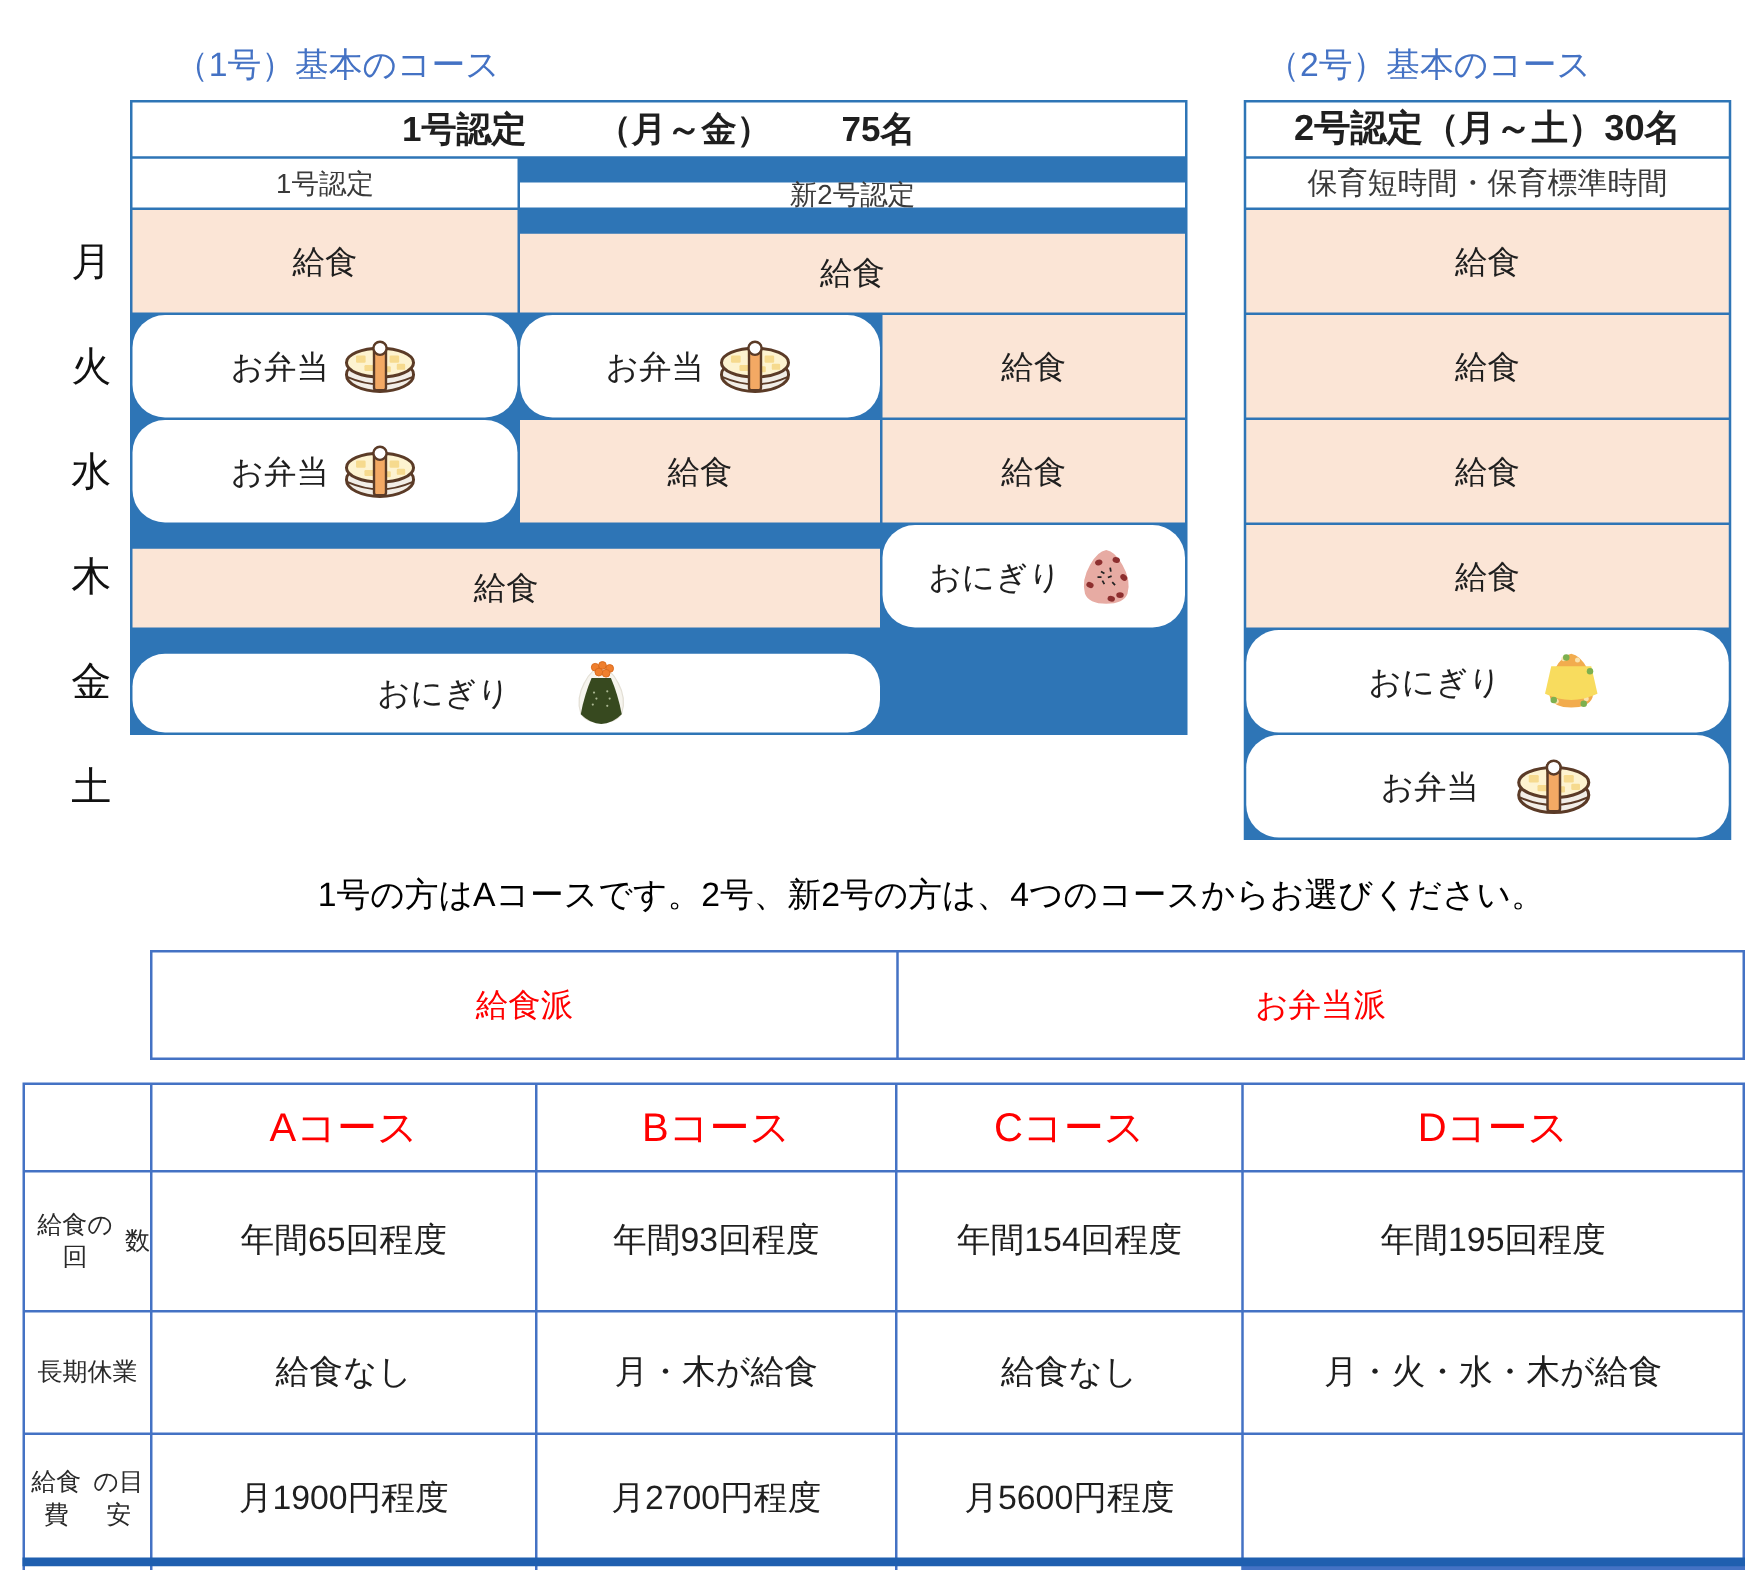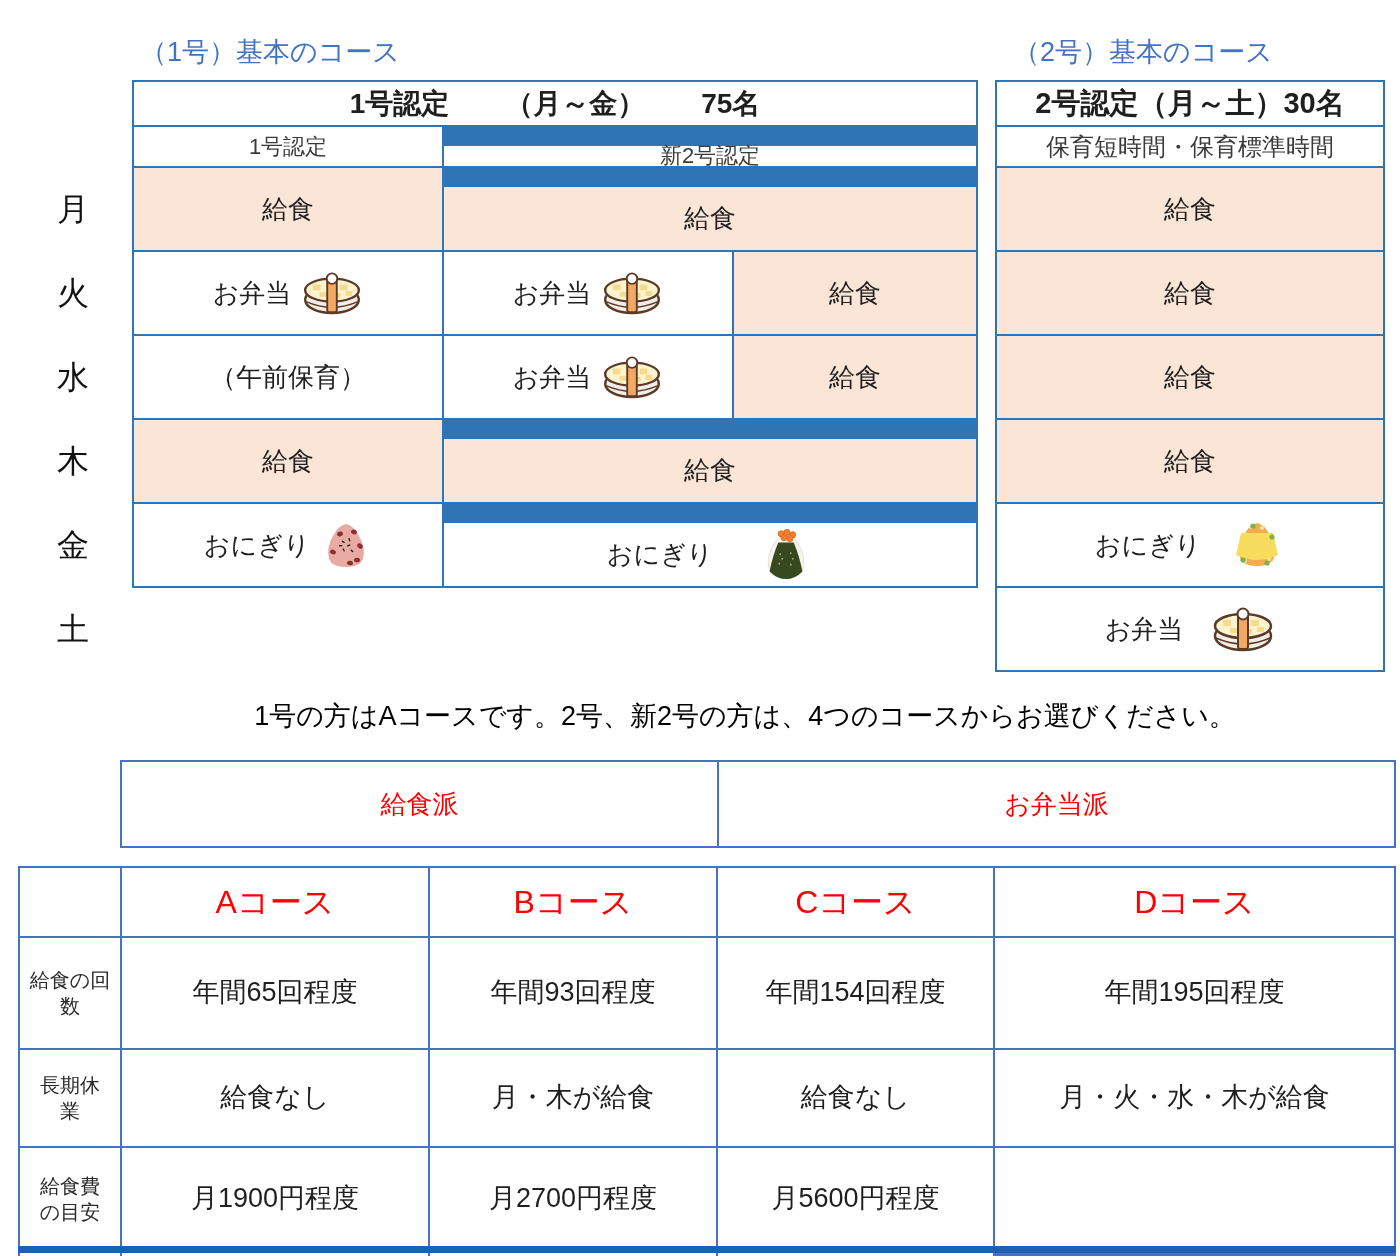--- a/index.html
+++ b/index.html
@@ -23,25 +23,25 @@
   .grid{position:absolute;display:grid;gap:2px;padding:2px;box-sizing:border-box;}
   .grid.top{background:var(--tb-top);}
   .grid.bot{background:var(--tb-bot);}
   .c{background:#fff;display:flex;align-items:center;justify-content:center;
      text-align:center;font-size:26px;line-height:1.25;}
   .peach{background:var(--peach);}
   .sp2{grid-column:span 2;margin-top:19px;}
   .sp3{grid-column:span 3;}
   .hdr{font-weight:bold;font-size:28px;}
   .sub{font-size:22px;color:#3a3a3a;}
-  .flexc{gap:10px;}
+  .flexc{gap:10px;border-radius:26px;}
   .gap-lg{gap:46px;}
   .gap-md{gap:28px;}
 
-  .t1{left:132px;top:80px;width:846px;
+  .t1{left:104px;top:80px;width:846px;
       grid-template-columns:308px 288px 242px;
       grid-template-rows:43px 39px repeat(5,82px);}
   .t2{left:995px;top:80px;width:390px;
       grid-template-columns:1fr;
       grid-template-rows:43px 39px repeat(6,82px);}
   .t2 .hdr{font-size:29px;}
   .t2 .sub{font-size:24px;}
 
   .day-col{position:absolute;left:51px;top:168px;width:44px;}
   .day{height:84px;display:flex;align-items:center;justify-content:center;
@@ -51,21 +51,21 @@
         font-size:27px;color:#000;}
 
   .ct-top{left:120px;top:760px;width:1276px;
           grid-template-columns:595px 675px;grid-template-rows:84px;}
   .ct-top .c{color:var(--red);font-size:26px;}
   .ct-main{left:18px;top:846px;width:1378px;
            grid-template-columns:100px 306px 286px 275px 399px;
            grid-template-rows:68px 110px 96px 102px 14px;
            padding:2px 2px 0 2px;margin-top:20px;}
   .course{color:var(--red);font-size:32px;}
-  .rlabel{font-size:20px;color:#2a2a2a;flex-direction:column;line-height:1.3;}
+  .rlabel{font-size:20px;color:#2a2a2a;flex-direction:row;line-height:1.3;}
   .dcell{font-size:27px;}
   .strip{min-height:14px;}
   .bar{position:absolute;left:18px;top:1246px;width:1378px;height:7px;background:var(--bar);}
 
   .icon{flex:0 0 auto;display:block;}
 </style>
 </head>
 <body>
 
 <svg width="0" height="0" style="position:absolute" aria-hidden="true">
@@ -167,21 +167,20 @@
       </svg>
   </div>
   <div class="c flexc">
     <span>お弁当</span>
     <svg class="icon" width="62" height="46">
         <use href="#sym-bento"></use>
       </svg>
   </div>
   <div class="c peach">給食</div>
 
-  <div class="c">（午前保育）</div>
   <div class="c flexc">
     <span>お弁当</span>
     <svg class="icon" width="62" height="46">
         <use href="#sym-bento"></use>
       </svg>
   </div>
   <div class="c peach">給食</div>
 
   <div class="c peach">給食</div>
   <div class="c peach sp2">給食</div>

